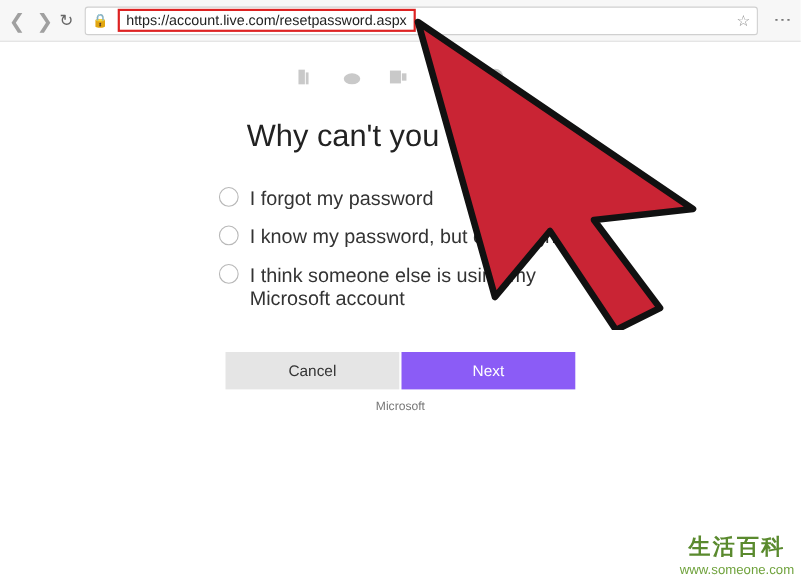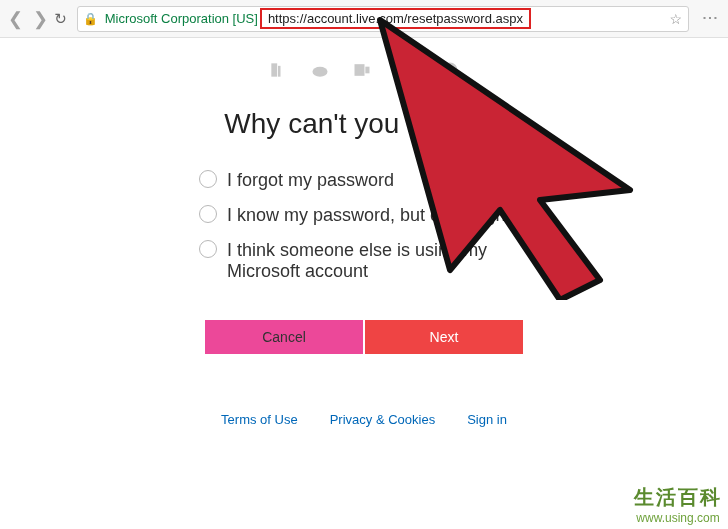--- a/index.html
+++ b/index.html
@@ -121,22 +121,22 @@
     }
     .btn {
       width: 158px;
       height: 34px;
       display: flex;
       align-items: center;
       justify-content: center;
       font-size: 14px;
       cursor: pointer;
     }
-    .btn-cancel { background: #ec4899; color: #333; }
-    .btn-next { background: #ef4444; color: #fff; }
+    .btn-cancel { background: #e5e5e5; color: #333; }
+    .btn-next { background: #8b5cf6; color: #fff; }
     .footer-links {
       margin-top: 58px;
       display: flex;
       justify-content: center;
       gap: 32px;
       font-size: 13px;
     }
     .footer-links span { color: #0067b8; cursor: pointer; }
     .ms-footer {
       margin-top: 10px;
@@ -167,21 +167,20 @@
 <body>
 
 <div class="chrome-bar">
   <div class="nav-arrows">
     <span>❮</span>
     <span>❯</span>
   </div>
   <span class="reload-ico">↻</span>
   <div class="addr-bar">
     <span class="lock-ico">🔒</span>
-    <span class="org-label">Microsoft Corporation [US]</span>
     <span class="url-box">https://account.live.com/resetpassword.aspx</span>
     <span class="star-ico">☆</span>
   </div>
   <span class="menu-dots">⋮</span>
 </div>
 
 <div class="content">
   <div class="icon-row">
     <svg class="gray-ico" viewBox="0 0 24 24">
         <rect x="4" y="4" width="7" height="16" fill="#c9c9c9"></rect>
@@ -224,27 +223,23 @@
 
   <div class="btn-row">
     <div class="btn btn-cancel">
       <span>Cancel</span>
     </div>
     <div class="btn btn-next">
       <span>Next</span>
     </div>
   </div>
 
-  <div class="footer-links">
-    <span>Terms of Use</span>
-    <span>Privacy &amp; Cookies</span>
-    <span>Sign in</span>
-  </div>
+  <div class="ms-footer">Microsoft</div>
 </div>
 
 <svg class="big-arrow" viewBox="0 0 320 290">
   <polygon points="50,10 300,180 210,190 270,270 230,290 170,200 120,260" fill="#c92434" stroke="#111" stroke-width="6" stroke-linejoin="round"></polygon>
 </svg>
 
 <div class="watermark">
   <div class="cn">生活百科</div>
-  <div>www.using.com</div>
+  <div>www.someone.com</div>
 </div>
 
 </body></html>

